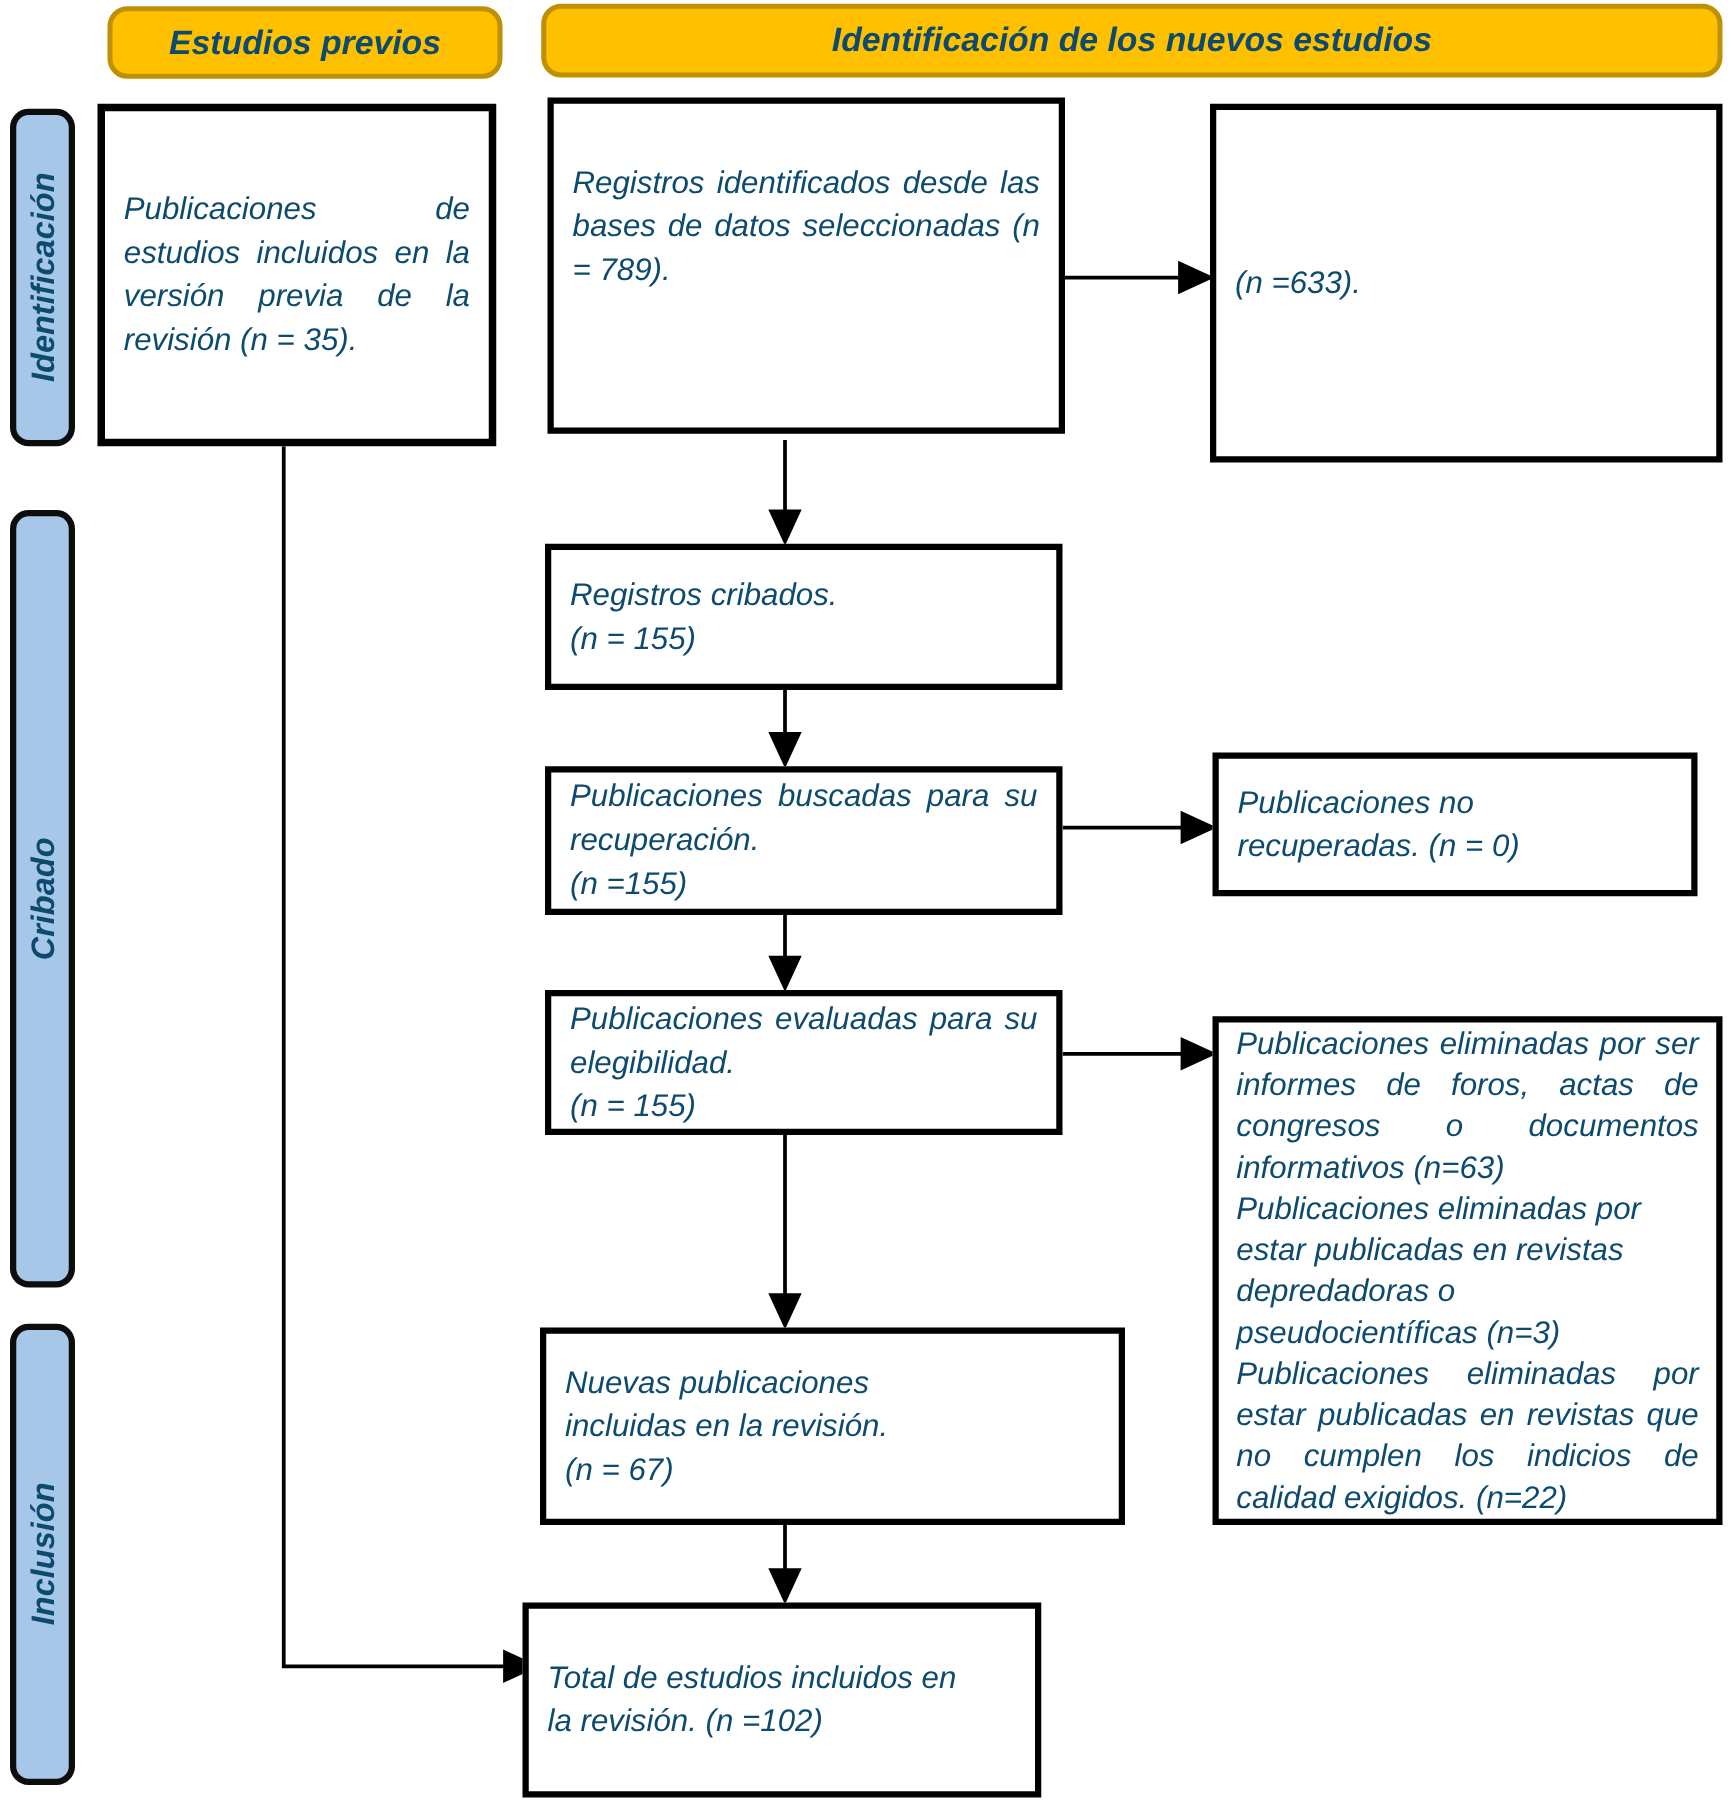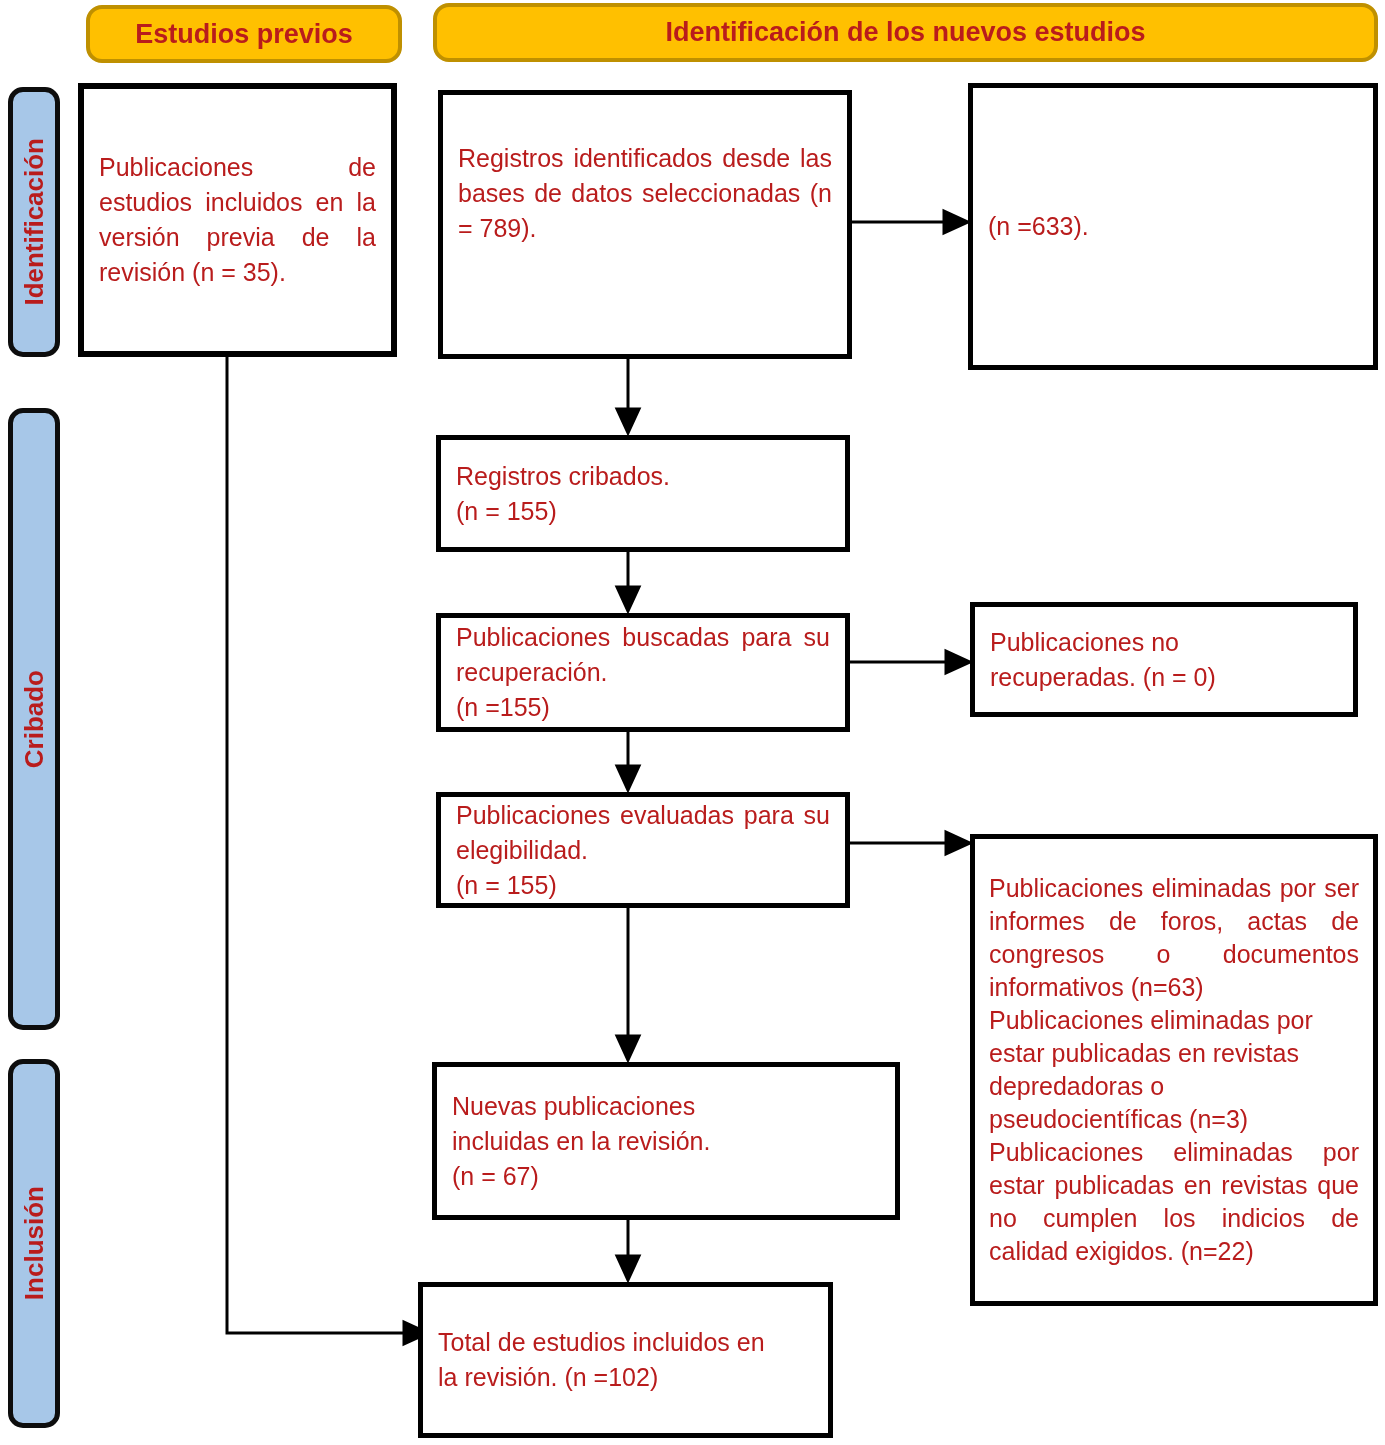--- a/index.html
+++ b/index.html
@@ -1,18 +1,18 @@
 <!DOCTYPE html>
 <html><head>
 <meta charset="utf-8">
 <style>
   html,body{margin:0;padding:0;background:#fff;}
   .canvas{
     position:relative;width:1385px;height:1445px;background:#fff;
-    font-family:"Liberation Sans",sans-serif;color:#b91c1c;overflow:hidden;
+    font-family:"Liberation Sans",sans-serif;color:#0c4a6e;overflow:hidden;font-style:italic;
   }
   .arrows{position:absolute;left:0;top:0;width:1385px;height:1445px;pointer-events:none;}
   .gold-hdr{
     position:absolute;box-sizing:border-box;background:#FFC000;border:4px solid #BF9000;
     border-radius:16px;display:flex;align-items:center;justify-content:center;
     font-weight:bold;font-size:27px;
   }
   .stage{
     position:absolute;box-sizing:border-box;background:#A7C7E8;border:5px solid #0d0d0d;
     border-radius:15px;display:flex;align-items:center;justify-content:center;
@@ -23,27 +23,27 @@
   }
   .node{
     position:absolute;box-sizing:border-box;background:#fff;border:5px solid #000;
     display:flex;flex-direction:column;justify-content:center;
     padding:8px 15px;font-size:25px;line-height:35px;
   }
   .node p{margin:0;}
   .just{text-align:justify;}
   .preline{white-space:pre-line;}
   .b-left{left:78px;top:83px;width:319px;height:274px;border-width:6px;}
-  .b-identified{left:438px;top:90px;width:414px;height:269px;padding-bottom:70px;}
+  .b-identified{left:438px;top:78px;width:414px;height:269px;padding-bottom:70px;}
   .b-removed{left:968px;top:83px;width:410px;height:287px;}
   .b-screened{left:436px;top:435px;width:414px;height:117px;}
   .b-sought{left:436px;top:613px;width:414px;height:119px;}
   .b-notretrieved{left:970px;top:602px;width:388px;height:115px;}
   .b-assessed{left:436px;top:792px;width:414px;height:116px;}
-  .b-excluded{left:970px;top:834px;width:408px;height:472px;line-height:33px;padding:14px 14px;}
+  .b-excluded{left:970px;top:813px;width:408px;height:407px;line-height:33px;padding:14px 14px;}
   .b-newincluded{left:432px;top:1062px;width:468px;height:158px;}
   .b-total{left:418px;top:1282px;width:415px;height:156px;}
   .h-prev{left:86px;top:5px;width:316px;height:58px;}
   .h-new{left:433px;top:3px;width:945px;height:59px;}
   .st-ident{left:8px;top:87px;width:52px;height:270px;}
   .st-crib{left:8px;top:408px;width:52px;height:622px;}
   .st-incl{left:8px;top:1059px;width:52px;height:369px;}
 </style>
 </head>
 <body>

